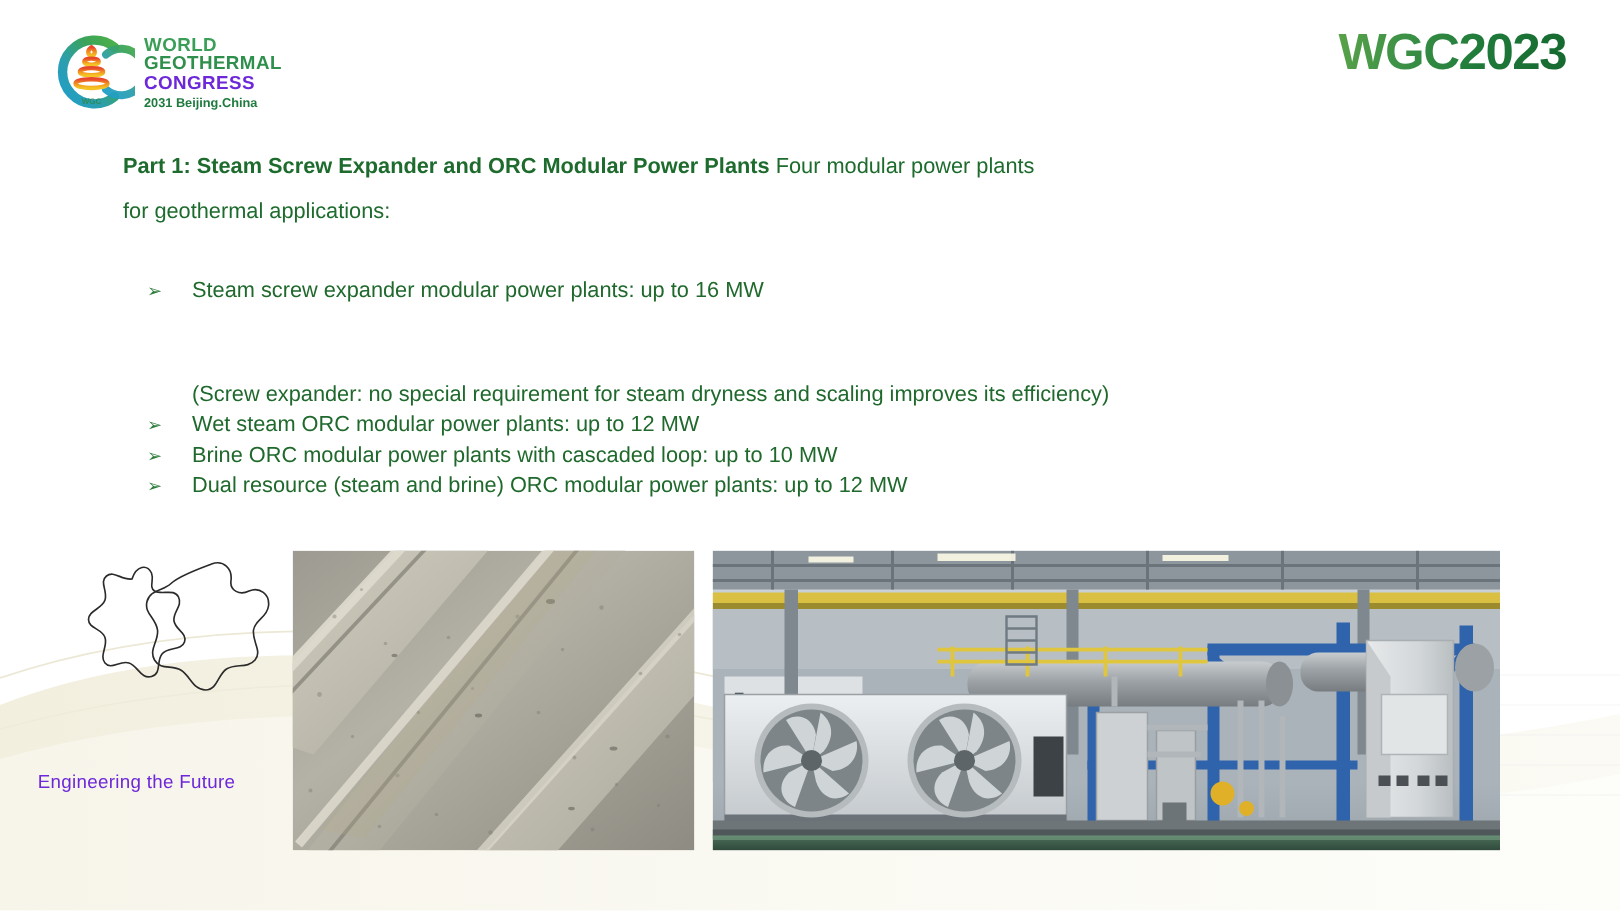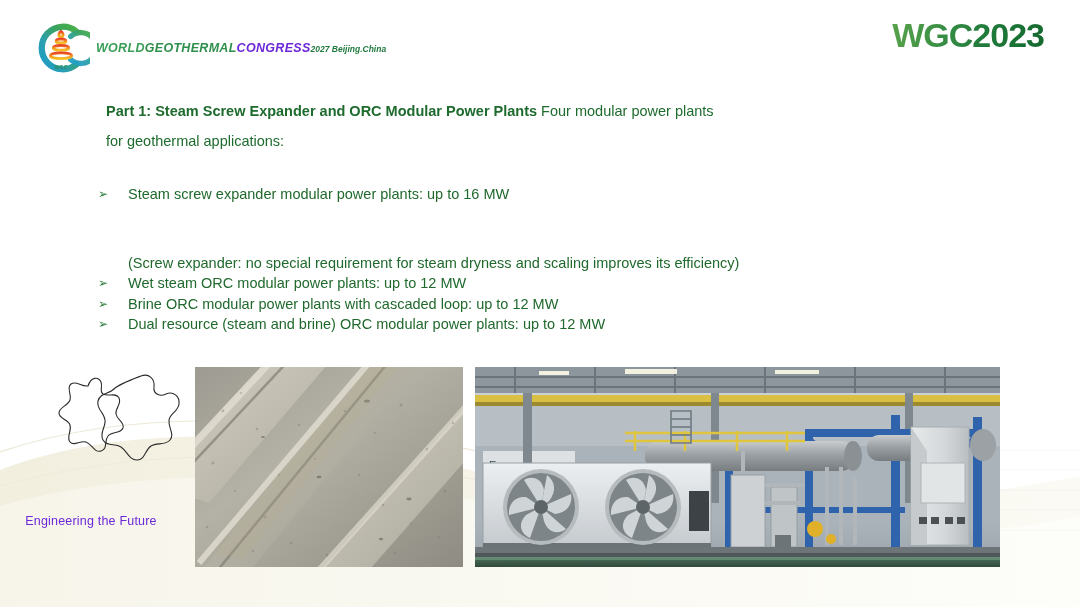--- a/index.html
+++ b/index.html
@@ -33,24 +33,23 @@
     width: 190px;
     height: 64px;
     display: flex;
     align-items: center;
     gap: 6px;
     z-index: 5;
   }
   .wgc-emblem { width: 58px; height: 58px; flex: 0 0 58px; }
   .wgc-wordmark {
     display: flex;
-    flex-direction: row;
+    flex-direction: column;
     justify-content: center;
     line-height: 1.0;
-    font-style: italic;
   }
   .wgc-wordmark .wm-line {
     font-family: "Liberation Sans", sans-serif;
     font-weight: bold;
     font-size: 12.5px;
     letter-spacing: 0.3px;
     color: #2e8b4a;
     white-space: nowrap;
   }
   .wgc-wordmark .wm-line.l1 { color: #3a9e57; }
@@ -84,21 +83,20 @@
   
   .heading {
     position: absolute;
     left: 82px;
     top: 96px;
     width: 880px;
     font-size: 14.5px;
     line-height: 30px;
     color: #1e6b2e;
     z-index: 5;
-    margin-left: 24px;
   }
   .heading b { font-weight: bold; }
 
   .bullets {
     position: absolute;
     left: 98px;
     top: 184px;
     width: 880px;
     z-index: 5;
   }
@@ -256,21 +254,21 @@
         <path d="M25,23 C25,20 35,20 35,23 C35,25.5 25,25.5 25,23 Z"></path>
         <path d="M22,30 C22,26.5 38,26.5 38,30 C38,33 22,33 22,30 Z"></path>
         <path d="M19,38 C19,34 41,34 41,38 C41,42 19,42 19,38 Z"></path>
       </g>
       <text x="30" y="52" font-size="5.5" font-weight="bold" fill="#2e8b57" text-anchor="middle" font-family="Liberation Sans, sans-serif">WGC</text>
     </svg>
     <div class="wgc-wordmark">
       <div class="wm-line l1">WORLD</div>
       <div class="wm-line l2">GEOTHERMAL</div>
       <div class="wm-line l3">CONGRESS</div>
-      <div class="wm-sub">2027 Beijing.China</div>
+      <div class="wm-sub">2031 Beijing.China</div>
     </div>
   </div>
 
   <div class="wgc-title">WGC2023</div>
 
   <div class="heading">
     <b>Part 1: Steam Screw Expander and ORC Modular Power Plants</b><span> Four modular power plants</span><br>
     <span>for geothermal applications:</span>
   </div>
 
@@ -282,21 +280,21 @@
     </div>
     <div class="bullet-sub">(Screw expander: no special requirement for steam dryness and scaling improves its efficiency)</div>
 
     <div class="bullet-row">
       <span class="bullet-glyph">➢</span>
       <span class="bullet-text">Wet steam ORC modular power plants: up to 12 MW</span>
     </div>
 
     <div class="bullet-row">
       <span class="bullet-glyph">➢</span>
-      <span class="bullet-text">Brine ORC modular power plants with cascaded loop: up to 12 MW</span>
+      <span class="bullet-text">Brine ORC modular power plants with cascaded loop: up to 10 MW</span>
     </div>
 
     <div class="bullet-row">
       <span class="bullet-glyph">➢</span>
       <span class="bullet-text">Dual resource (steam and brine) ORC modular power plants: up to 12 MW</span>
     </div>
   </div>
 
 
   <svg class="rotor-drawing" viewBox="0 0 160 112">

